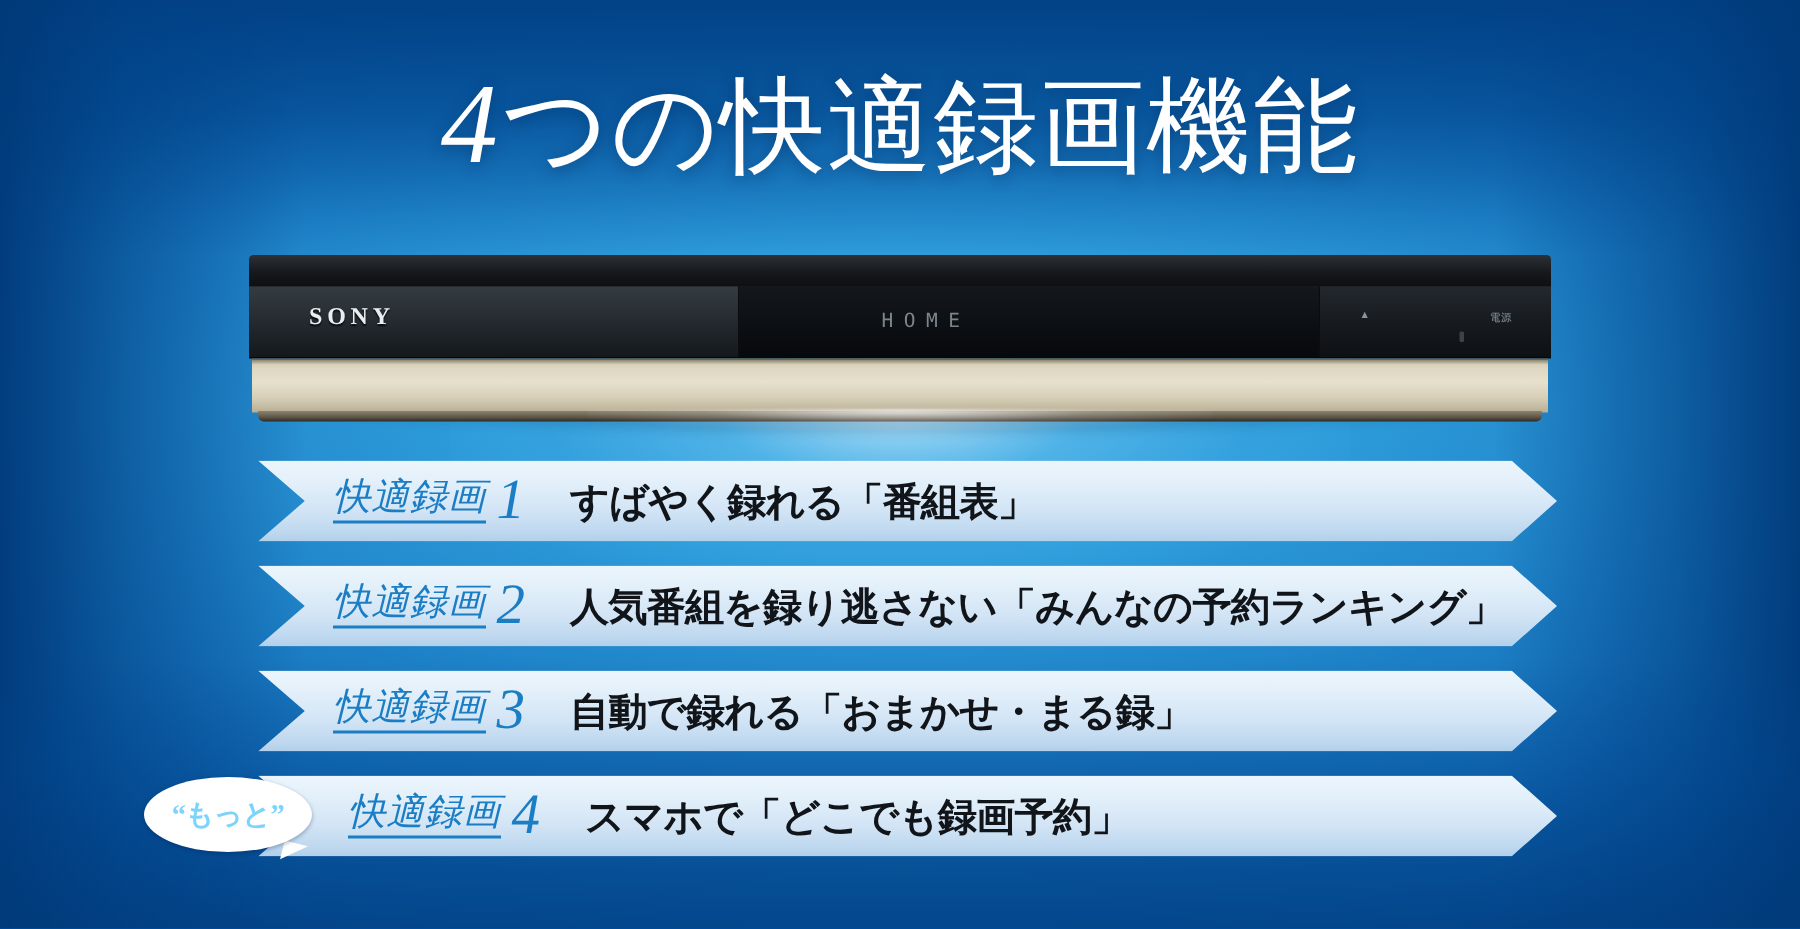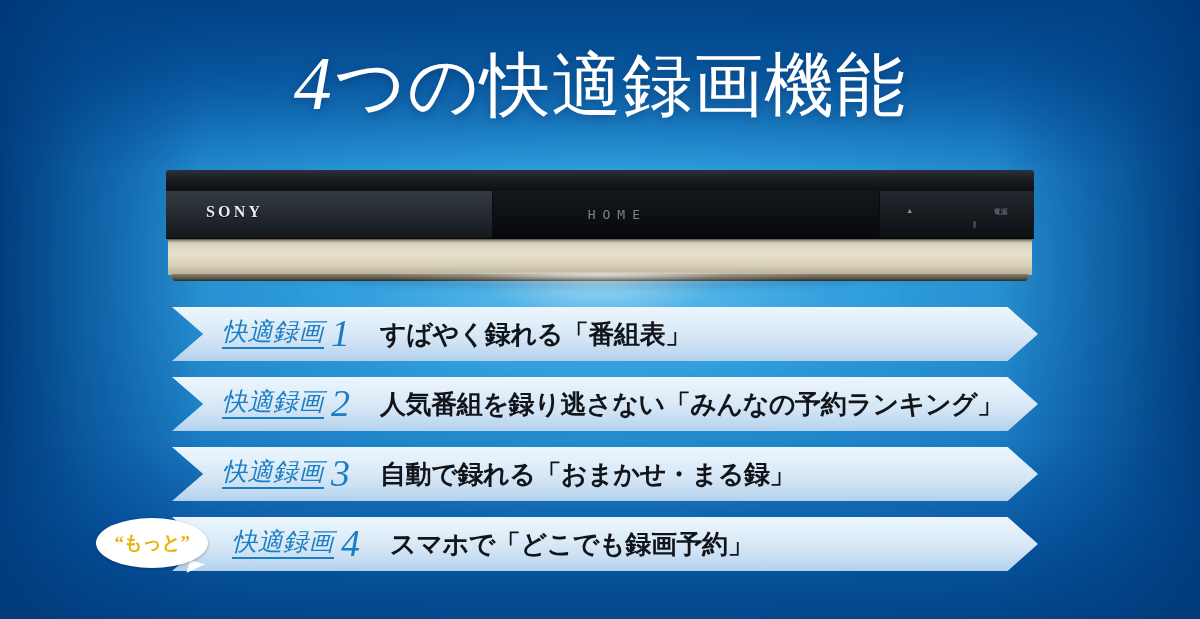--- a/index.html
+++ b/index.html
@@ -374,21 +374,21 @@
     border-left: 16px solid #ffffff;
     border-bottom: 13px solid transparent;
     transform: rotate(14deg);
   }
   .bubble-text {
     position: absolute;
     inset: 0;
     display: flex;
     align-items: center;
     justify-content: center;
-    color: #eab308;
+    color: #7dd3fc;
     font-family: "Liberation Serif", "DejaVu Serif", serif;
     font-weight: 700;
     font-size: 19px;
     letter-spacing: -0.5px;
     white-space: nowrap;
   }
 </style>
 </head>
 <body>
 

